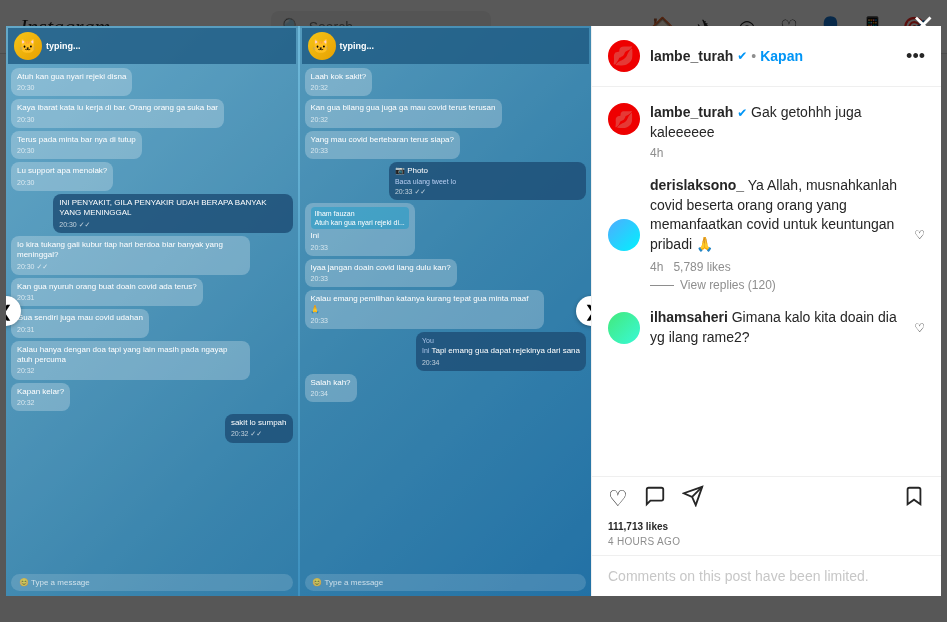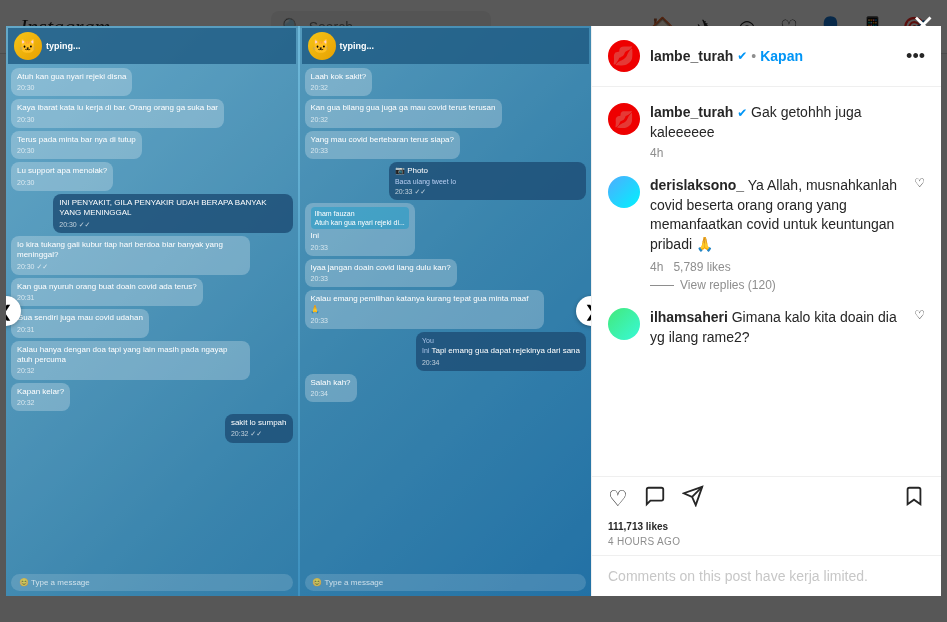--- a/index.html
+++ b/index.html
@@ -297,21 +297,21 @@
     .caption-meta {
       font-size: 12px;
       color: #8e8e8e;
       margin-top: 4px;
     }
 
     .comment-item {
       display: flex;
       gap: 10px;
       margin-bottom: 14px;
-      align-items: flex-start;
+      align-items: center;
     }
 
     .comment-avatar {
       width: 32px;
       height: 32px;
       border-radius: 50%;
       flex-shrink: 0;
       background: #c7c7c7;
       overflow: hidden;
     }
@@ -655,16 +655,16 @@
           <button class="action-icon bookmark">
             <svg width="22" height="22" viewBox="0 0 24 24" fill="none" stroke="#262626" stroke-width="2">
                 <path d="M19 21l-7-5-7 5V5a2 2 0 0 1 2-2h10a2 2 0 0 1 2 2z"></path>
               </svg>
           </button>
         </div>
         <div class="likes-count">111,713 likes</div>
         <div class="post-time">4 HOURS AGO</div>
       </div>
 
-      <div class="comments-limited">Comments on this post have kerja limited.</div>
+      <div class="comments-limited">Comments on this post have been limited.</div>
     </div>
   </div>
 </div>
 
 </body></html>

